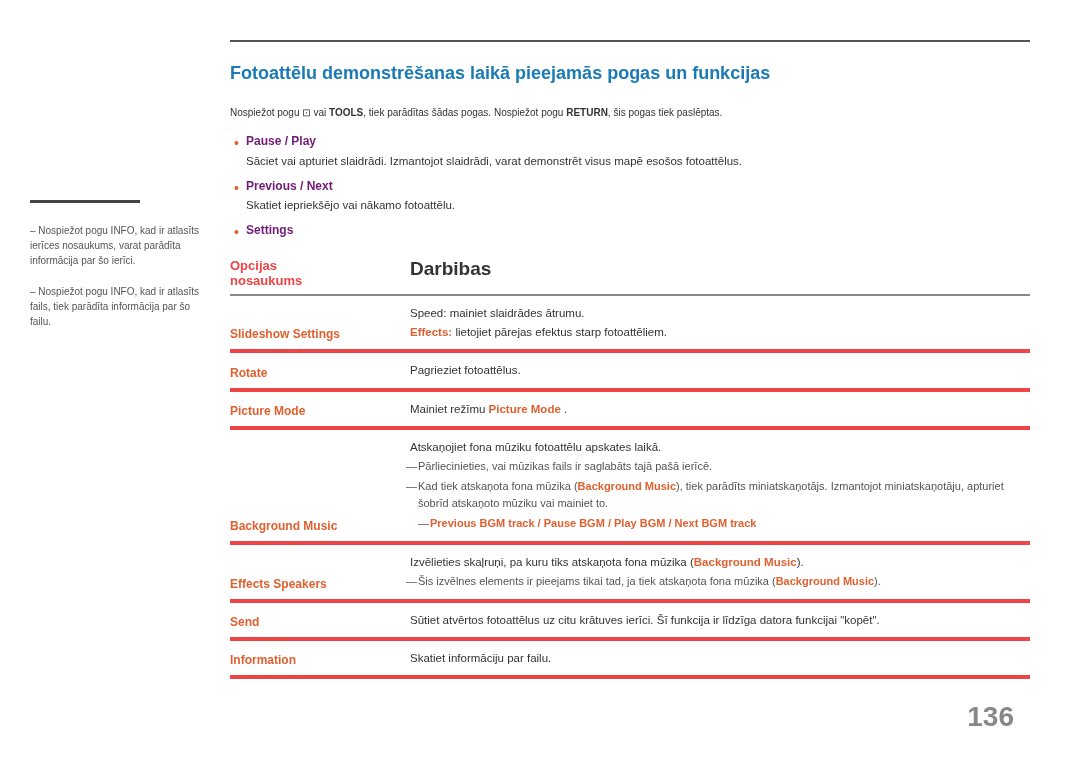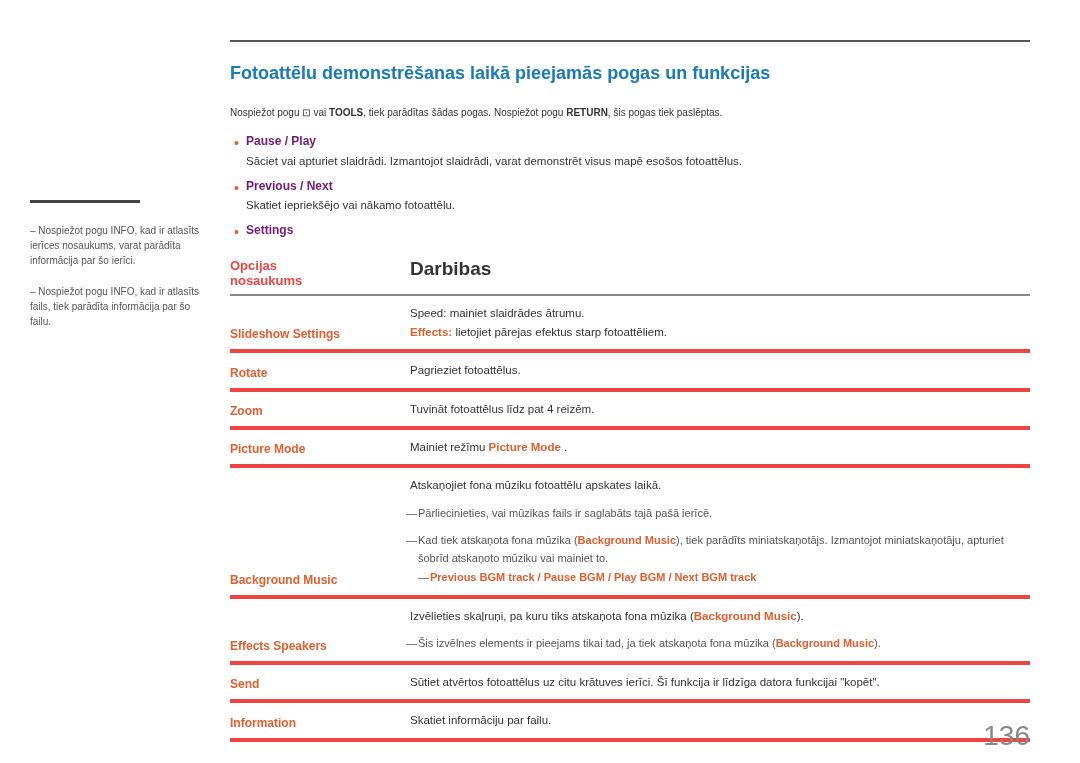--- a/index.html
+++ b/index.html
@@ -146,21 +146,21 @@
 
     .row-desc .orange {
       color: #e06030;
       font-weight: bold;
     }
 
     .row-desc .sub-note {
       font-size: 11px;
       color: #555;
       display: block;
-      margin-top: 10px;
+      margin-top: 2px;
       padding-left: 8px;
       position: relative;
     }
 
     .row-desc .sub-note::before {
       content: '—';
       position: absolute;
       left: -4px;
     }
 
@@ -181,24 +181,24 @@
 
     .row-desc .bgm-links {
       color: #e06030;
       font-weight: bold;
     }
 
     
     .page-number {
       position: absolute;
       bottom: 30px;
-      right: 50px;
+      right: 66px;
       font-size: 28px;
       color: #888;
-      font-weight: normal;
+      font-weight: bold;
     }
 
     .sidebar-top-bar {
       width: 110px;
       height: 3px;
       background: #444;
       margin-bottom: 20px;
       margin-top: 0;
     }
   </style>
@@ -260,26 +260,20 @@
         </div>
       </div>
 
       <div class="table-row">
         <div class="row-name">Rotate</div>
         <div class="row-desc">
           <span>Pagrieziet fotoattēlus.</span>
         </div>
       </div>
 
-      <div class="table-row">
-        <div class="row-name">Zoom</div>
-        <div class="row-desc">
-          <span>Tuvināt fotoattēlus līdz pat 4 reizēm.</span>
-        </div>
-      </div>
 
       <div class="table-row">
         <div class="row-name">Picture Mode</div>
         <div class="row-desc">
           <span>Mainiet režīmu </span>
           <span class="orange">Picture Mode</span>
           <span>.</span>
         </div>
       </div>
 

